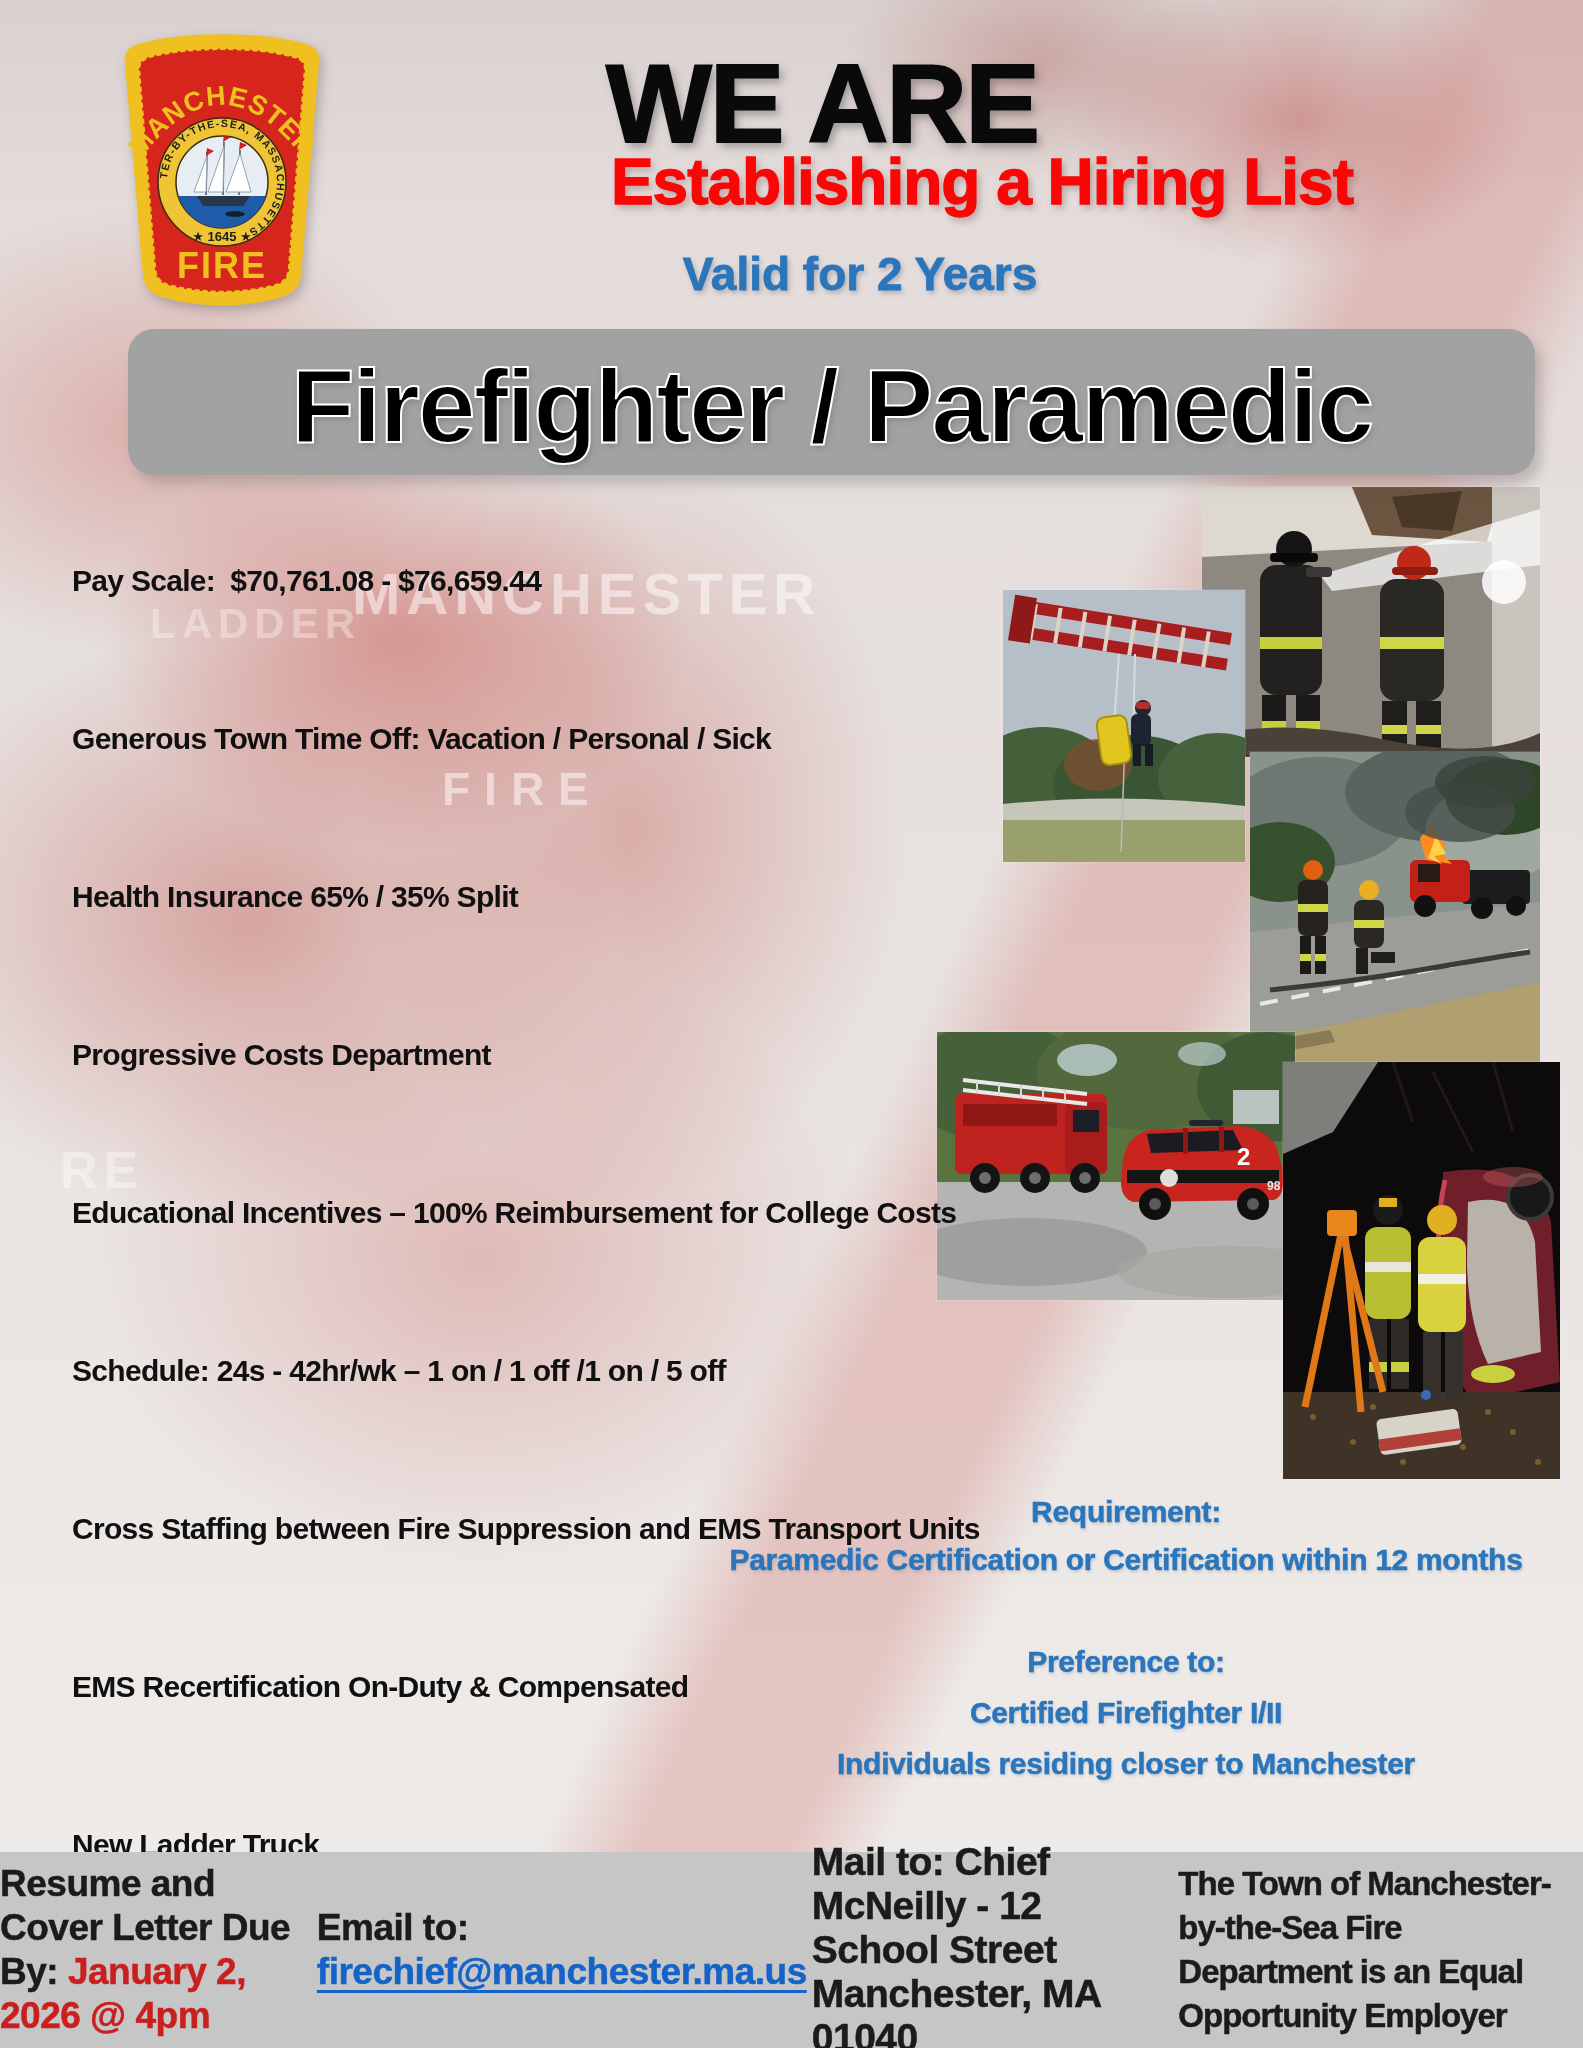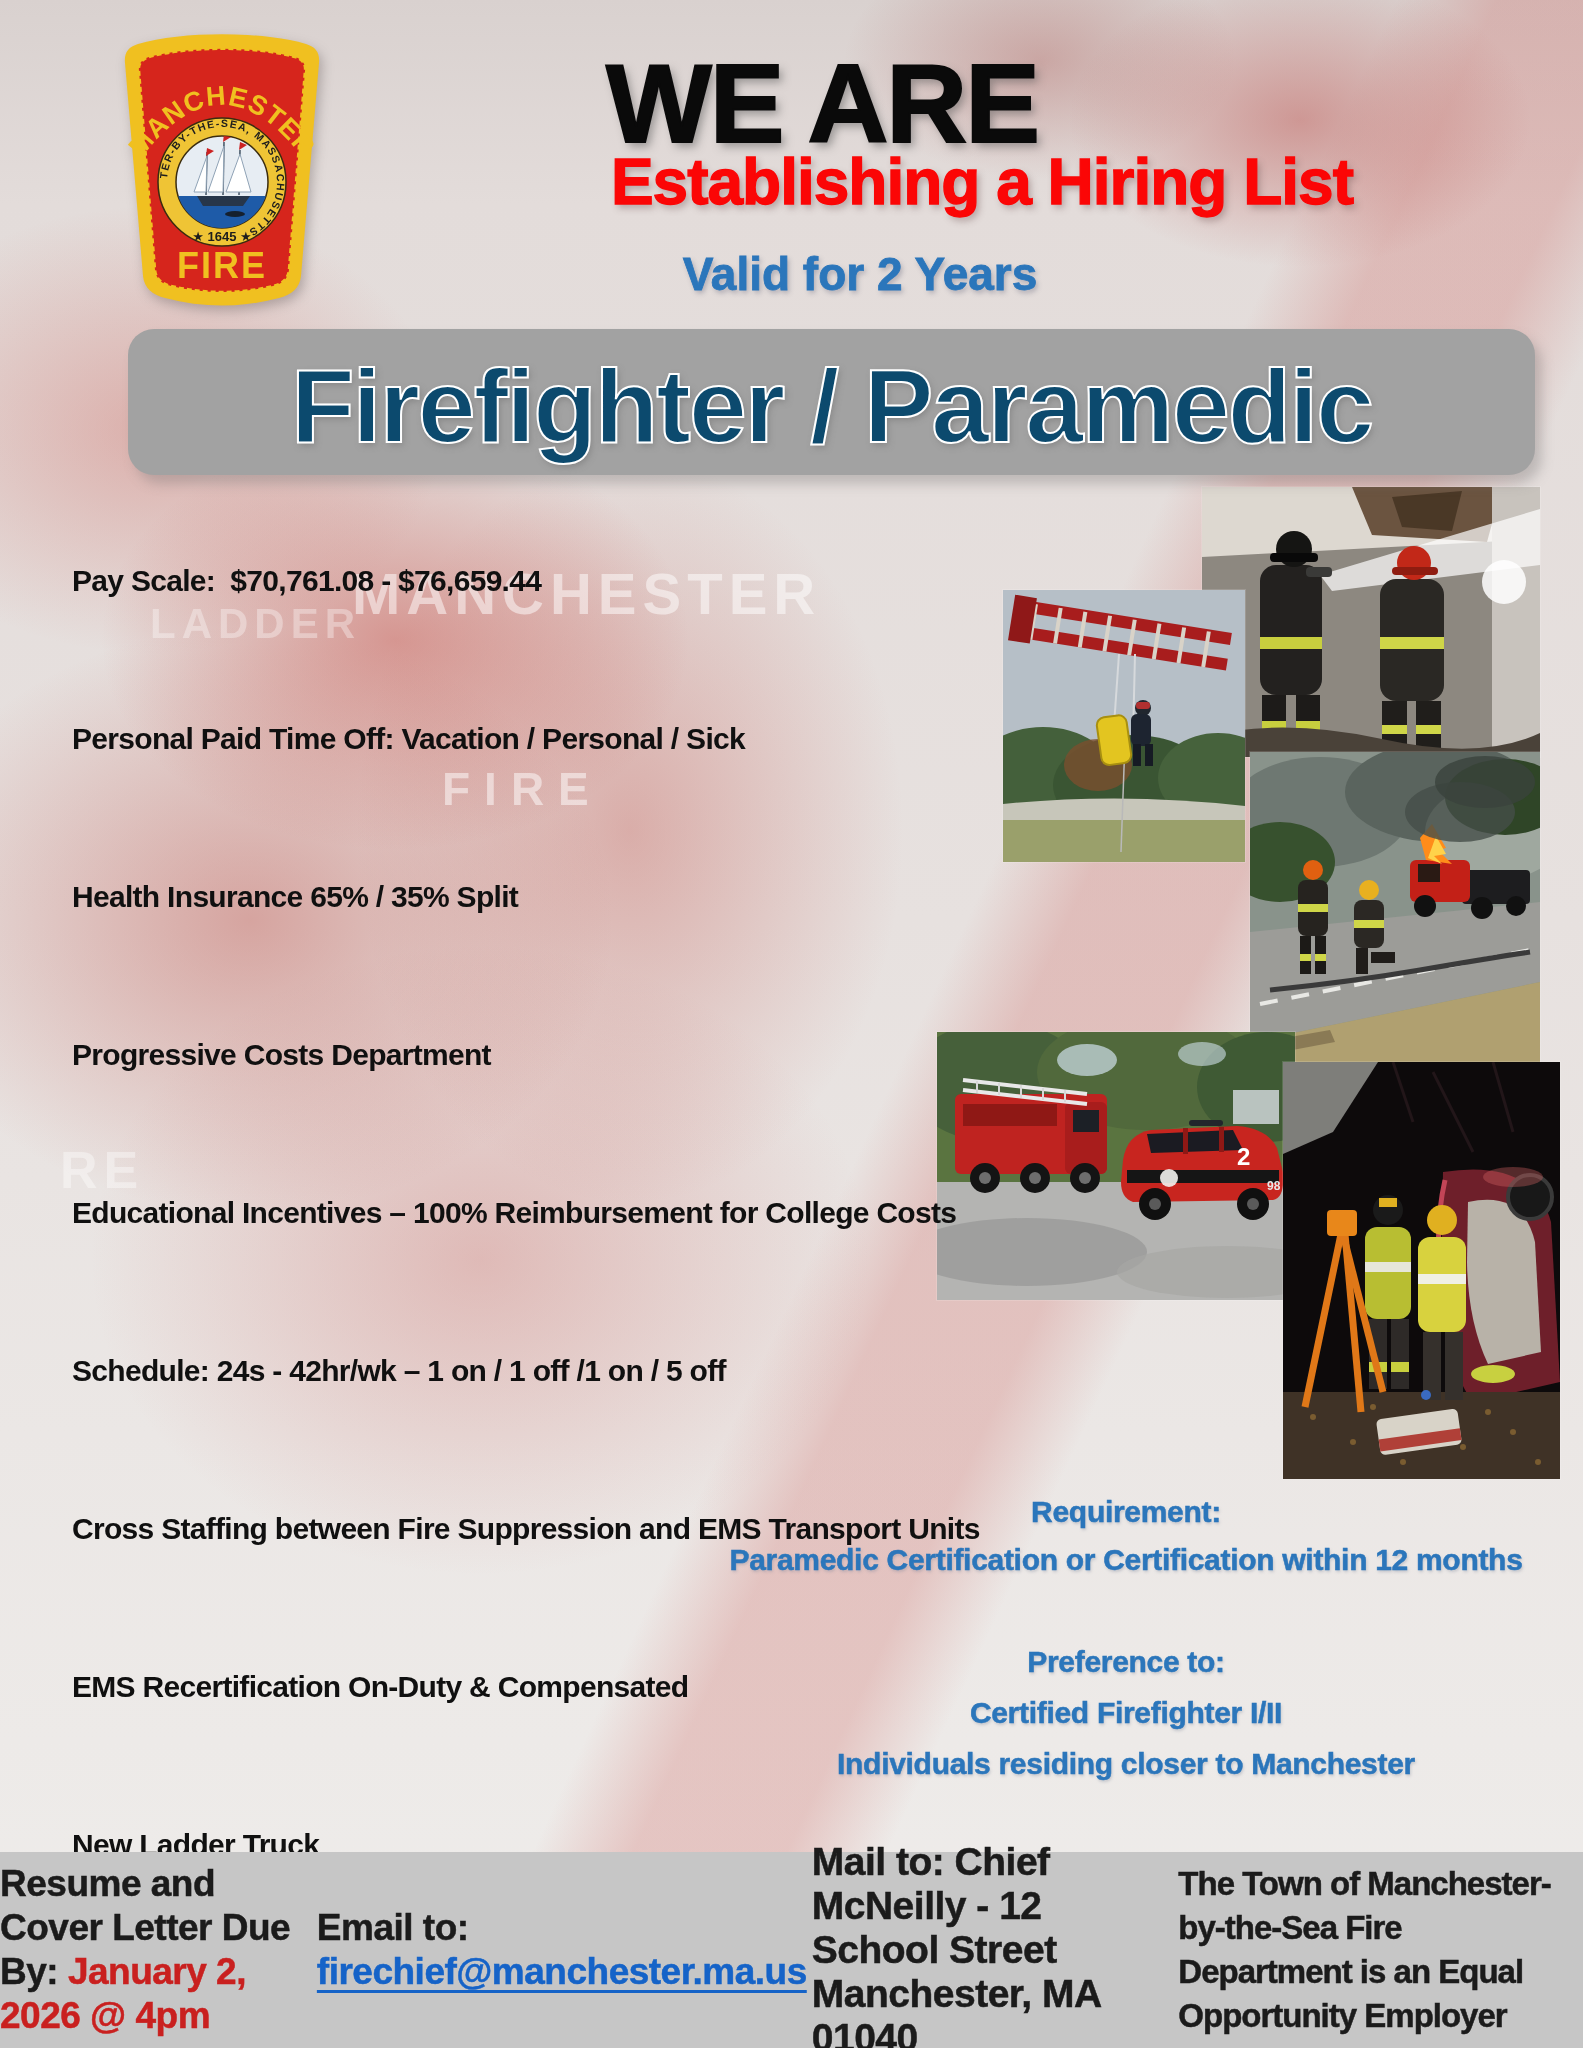--- a/index.html
+++ b/index.html
@@ -27,21 +27,21 @@
     -webkit-text-stroke:2px #0a0a0a;text-shadow:4px 5px 8px rgba(90,90,90,.5);margin-top:16px;}
   .establishing{position:absolute;left:353px;top:144px;width:1000px;text-align:right;z-index:3;
     font-size:64px;font-weight:bold;color:#fb0606;letter-spacing:-1px;line-height:1.2;
     -webkit-text-stroke:1.3px #fb0606;text-shadow:3px 4px 7px rgba(120,90,90,.45);}
   .valid{position:absolute;left:360px;top:247px;width:1000px;text-align:center;z-index:3;
     font-size:46px;font-weight:bold;color:#2b76bb;line-height:1.2;
     -webkit-text-stroke:.8px #2b76bb;text-shadow:2px 3px 5px rgba(110,110,130,.45);}
   .role-banner{position:absolute;left:128px;top:329px;width:1407px;height:146px;z-index:3;
     background:#a2a2a2;border-radius:26px;display:flex;align-items:center;justify-content:center;
     box-shadow:7px 9px 12px rgba(120,118,118,.35);}
-  .role-banner .txt{font-size:104px;font-weight:bold;color:#0c4a6e;letter-spacing:-2px;
+  .role-banner .txt{font-size:104px;font-weight:bold;color:#000000;letter-spacing:-2px;
     -webkit-text-stroke:2px #fff;text-shadow:2px 3px 6px rgba(110,110,110,.5);margin-top:8px;}
 
   
   .badge{position:absolute;left:102px;top:24px;width:240px;height:290px;z-index:3;
     filter:drop-shadow(3px 5px 6px rgba(100,90,90,.4));}
 
   
   .left-col{position:absolute;left:72px;top:486px;width:1010px;z-index:3;color:#101010;
     font-size:30px;font-weight:bold;line-height:38px;letter-spacing:-.7px;white-space:pre-wrap;}
   .left-col .sec{margin-top:44px;}
@@ -353,21 +353,21 @@
         <rect x="95" y="352" width="82" height="36" rx="5" fill="#d8d3c8"></rect>
         <rect x="95" y="372" width="82" height="12" fill="#b04038"></rect>
       </g>
       <ellipse cx="210" cy="312" rx="22" ry="9" fill="#c8d040"></ellipse>
       <circle cx="143" cy="333" r="5" fill="#3a6ac0"></circle>
     </svg>
   </div>
 
   <div class="left-col">
     <div class="line">Pay Scale:  $70,761.08 - $76,659.44</div>
-    <div class="line sec">Personal Paid Time Off: Vacation / Personal / Sick</div>
+    <div class="line sec">Generous Town Time Off: Vacation / Personal / Sick</div>
     <div class="line sec">Health Insurance 65% / 35% Split</div>
     <div class="line sec">Progressive Costs Department</div>
     <div class="line sec">Educational Incentives – 100% Reimbursement for College Costs</div>
     <div class="line sec">Schedule: 24s - 42hr/wk – 1 on / 1 off /1 on / 5 off</div>
     <div class="line sec">Cross Staffing between Fire Suppression and EMS Transport Units</div>
     <div class="line sec">EMS Recertification On-Duty &amp; Compensated</div>
     <div class="line sec">New Ladder Truck</div>
     <div class="line tight">New Ambulance expected Q1 of 2026</div>
     
     

